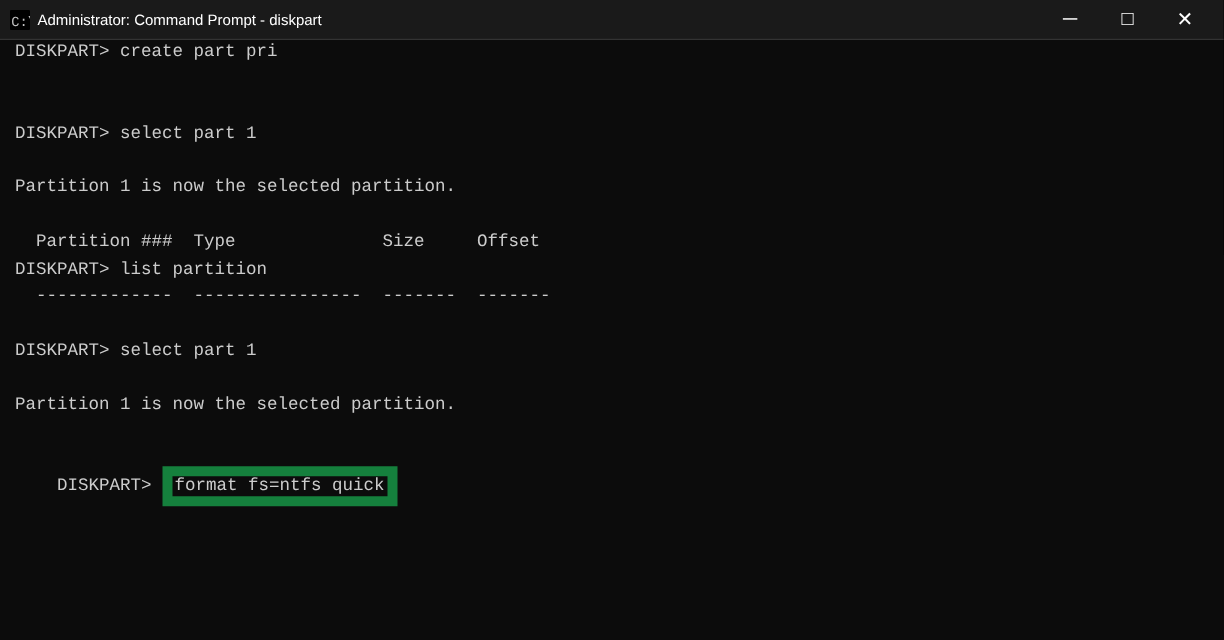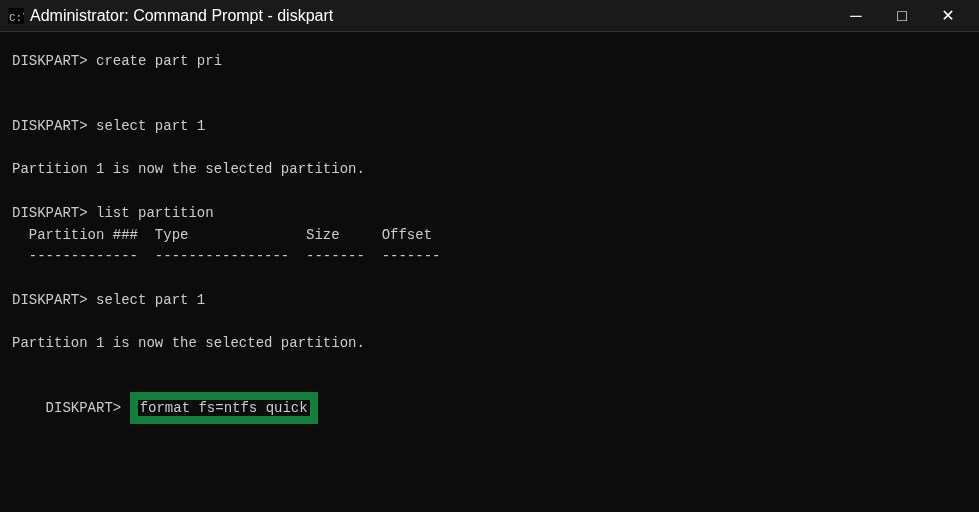--- a/index.html
+++ b/index.html
@@ -29,21 +29,21 @@
       display: flex;
       align-items: center;
       gap: 6px;
     }
     .titlebar-icon {
       width: 16px;
       height: 16px;
     }
     .titlebar-title {
       color: #ffffff;
-      font-size: 16px;
+      font-size: 12px;
       font-family: 'Segoe UI', sans-serif;
     }
     .titlebar-controls {
       display: flex;
       gap: 0;
     }
     .title-btn {
       width: 46px;
       height: 32px;
       display: flex;
@@ -55,21 +55,21 @@
       font-size: 16px;
       cursor: pointer;
       font-family: 'Segoe UI', sans-serif;
     }
 
     
     .terminal {
       width: 100%;
       height: calc(100% - 32px);
       background: #0c0c0c;
-      padding: 19px 12px;
+      padding: 0 12px;
       overflow: hidden;
       color: #cccccc;
       line-height: 1.55;
     }
 
     .line {
       white-space: pre;
       display: block;
     }
 
@@ -107,22 +107,22 @@
 
 <div class="terminal">
 
   <span class="line">DISKPART&gt; create part pri</span>
   <span class="empty-line"></span>
   <span class="empty-line"></span>
   <span class="line">DISKPART&gt; select part 1</span>
   <span class="empty-line"></span>
   <span class="line">Partition 1 is now the selected partition.</span>
   <span class="empty-line"></span>
+  <span class="line">  Partition ###  Type              Size     Offset</span>
   <span class="line">DISKPART&gt; list partition</span>
-  <span class="line">  Partition ###  Type              Size     Offset</span>
   <span class="line">  -------------  ----------------  -------  -------</span>
   <span class="empty-line"></span>
   <span class="line">DISKPART&gt; select part 1</span>
   <span class="empty-line"></span>
   <span class="line">Partition 1 is now the selected partition.</span>
   <span class="empty-line"></span>
 
   <span class="line">
     <span>DISKPART&gt; </span><span class="highlight-box">format fs=ntfs quick</span>
   </span>

